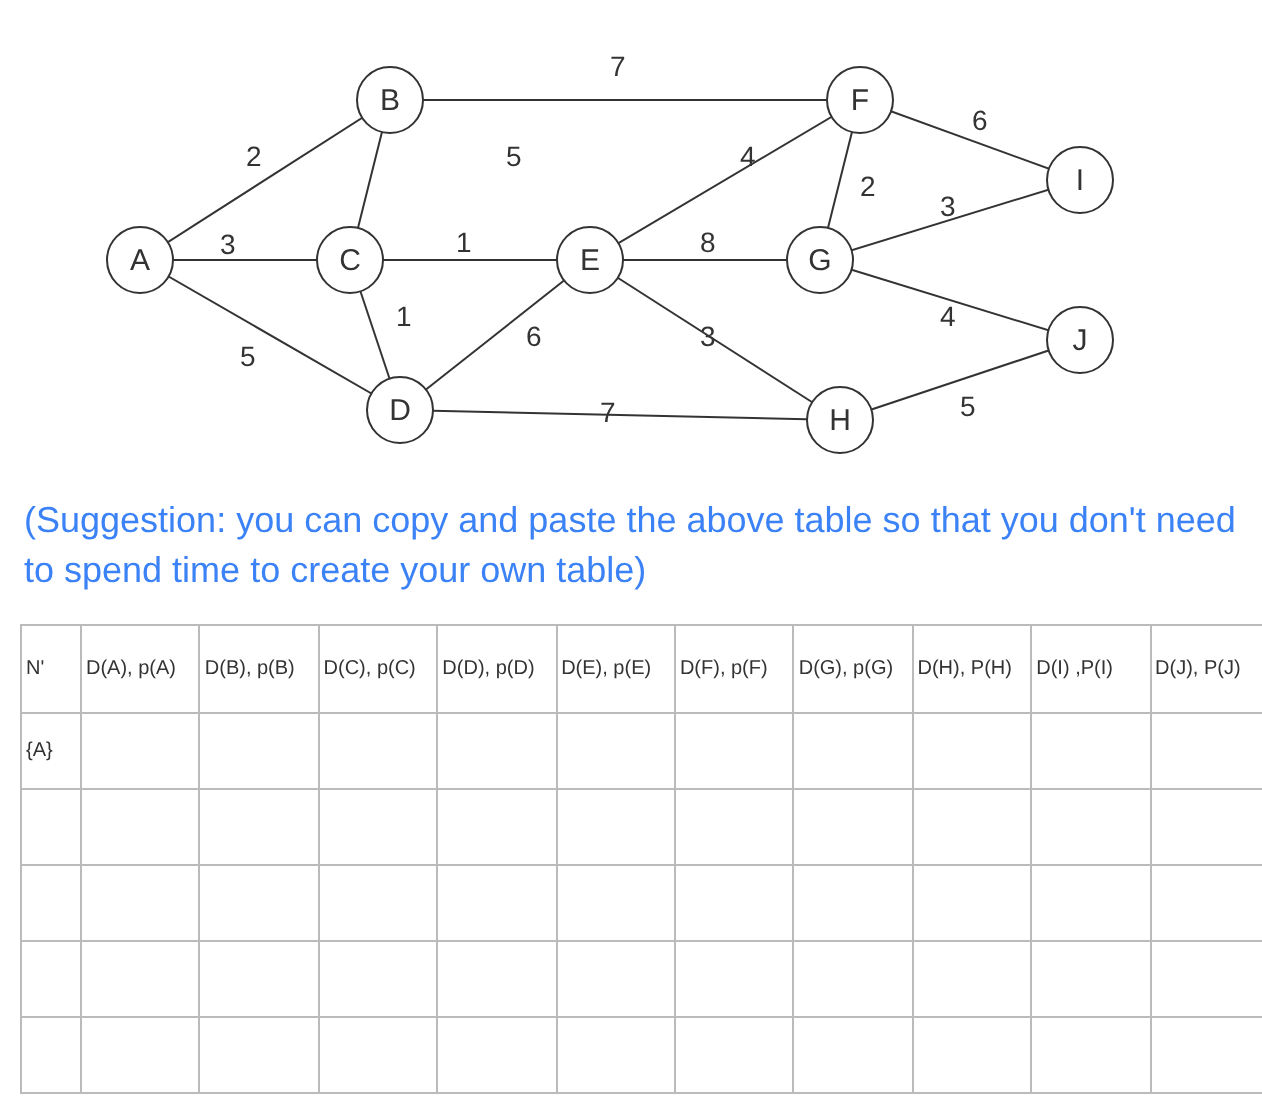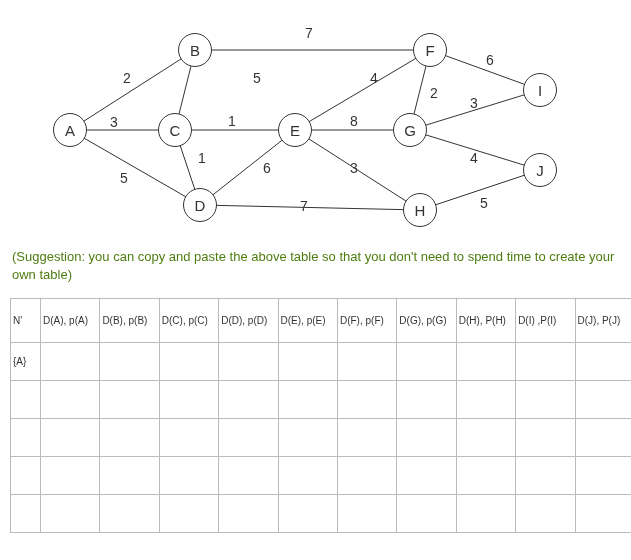--- a/index.html
+++ b/index.html
@@ -41,23 +41,23 @@
     width: 610px;
     height: 230px;
     z-index: 1;
   }
   svg.edges line {
     stroke: #333;
     stroke-width: 1;
   }
   .suggestion {
     margin: 8px 2px 14px 2px;
-    font-size: 13px;
+    font-size: 18px;
     line-height: 1.4;
-    color: #4d7c0f;
+    color: #3b82f6;
   }
   table.dij {
     border-collapse: collapse;
     width: 625px;
     table-layout: fixed;
   }
   table.dij td, table.dij th {
     border: 1px solid #bbb;
     font-size: 10px;
     padding: 4px 2px;

